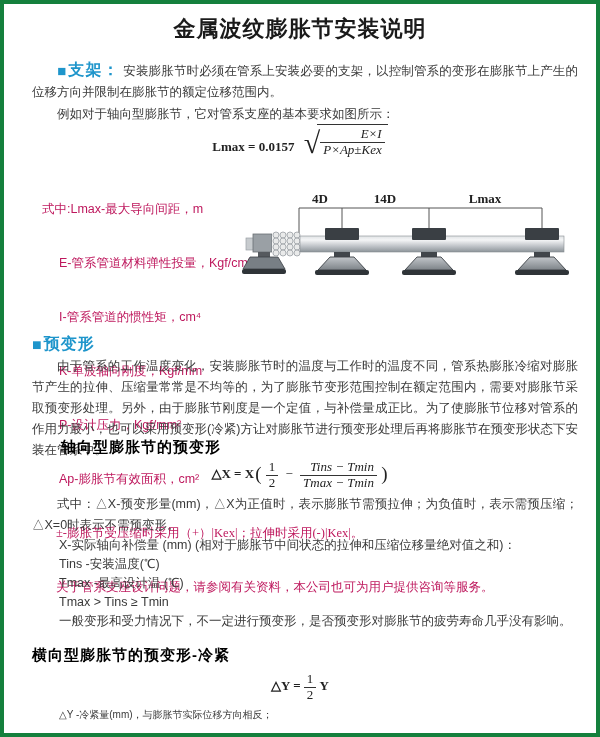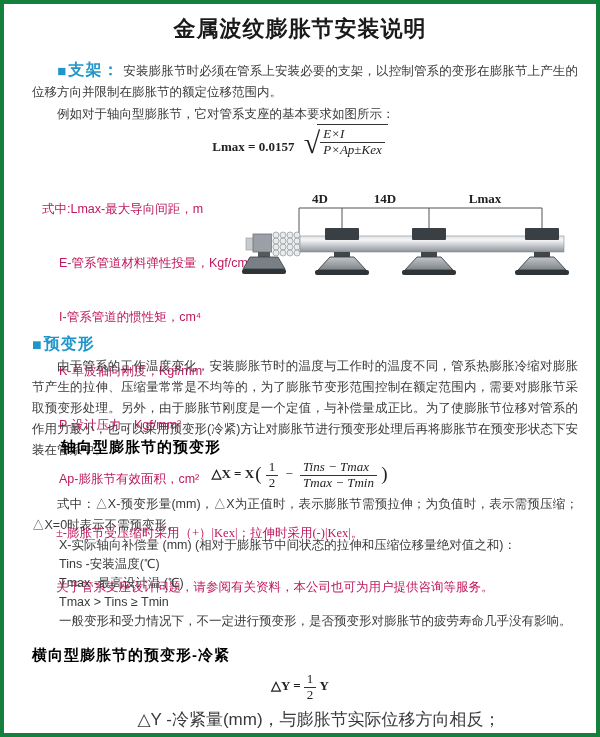--- a/index.html
+++ b/index.html
@@ -20,29 +20,29 @@
   .sec-head { font-size:16px; font-weight:700; color:#1e95cb; letter-spacing:1px; }
   .sub-head { font-size:15px; font-weight:700; color:#000000; letter-spacing:1px; }
   .defs { font-size:12.5px; line-height:18px; color:#be185d; white-space:pre-wrap; }
   .defs .item { padding-left:17px; }
   .formula {
     left:0; width:100%; text-align:center;
     font-family:"Liberation Serif", serif; font-size:13px; color:#222222;
   }
   .fbold { font-weight:700; }
   .fital { font-style:italic; }
-  .frac { display:inline-block; vertical-align:middle; text-align:left; line-height:1.15; }
+  .frac { display:inline-block; vertical-align:middle; text-align:right; line-height:1.15; }
   .frac .num { display:block; padding:0 3px; }
   .frac .den { display:block; border-top:1px solid #333; padding:0 3px; }
   .sqrt { display:inline-flex; align-items:center; margin-left:6px; }
   .sqrt-sign { font-size:30px; line-height:0.85; font-weight:400; margin-right:-3px; transform:translateY(2px); }
   .sqrt-body { border-top:1.5px solid #333; padding:2px 3px 0 3px; }
   .paren { font-size:19px; vertical-align:-2px; padding:0 1px; }
   .op { padding:0 4px; }
-  .note-line { font-size:17px; color:#3a3a3a;text-align:center; }
+  .note-line { font-size:10px; color:#3a3a3a; }
 </style>
 </head>
 <body>
 
 <div class="page">
 
   <div class="abs doc-title">金属波纹膨胀节安装说明</div>
 
   <div class="abs body-text" style="top:55px; left:28px; width:546px;">
     <span style="text-indent:2em; display:inline-block; width:0;"></span><span style="margin-left:2em;"><span class="sq">■</span><span class="inline-head">支架：</span> <span>安装膨胀节时必须在管系上安装必要的支架，以控制管系的变形在膨胀节上产生的位移方向并限制在膨胀节的额定位移范围内。</span></span>
@@ -160,21 +160,21 @@
   <div class="abs sub-head" style="top:434px; left:57px;">轴向型膨胀节的预变形</div>
 
   <div class="abs formula" style="top:456px;">
     <span class="fbold">△X = X</span><span class="paren">(</span>
     <span class="frac">
       <span class="num">1</span>
       <span class="den">2</span>
     </span>
     <span class="op">−</span>
     <span class="frac">
-      <span class="num fital">Tins − Tmax</span>
+      <span class="num fital">Tins − Tmin</span>
       <span class="den fital">Tmax − Tmin</span>
     </span>
     <span class="paren">)</span>
   </div>
 
   <div class="abs body-text indent" style="top:490px; left:28px; width:546px;">式中：△X-预变形量(mm)，△X为正值时，表示膨胀节需预拉伸；为负值时，表示需预压缩；△X=0时表示不需预变形。</div>
 
   <div class="abs" style="top:532px; left:55px; width:520px; font-size:12.5px; line-height:19px; color:#3a3a3a;">
     <div>X-实际轴向补偿量 (mm) (相对于膨胀节中间状态的拉伸和压缩位移量绝对值之和)：</div>
     <div>Tins -安装温度(℃)</div>

